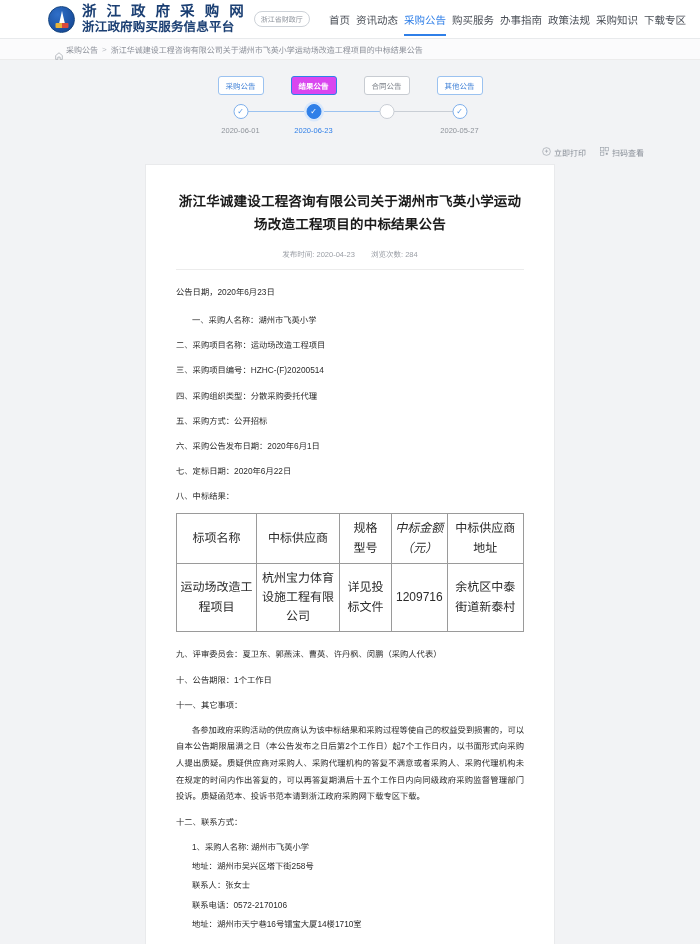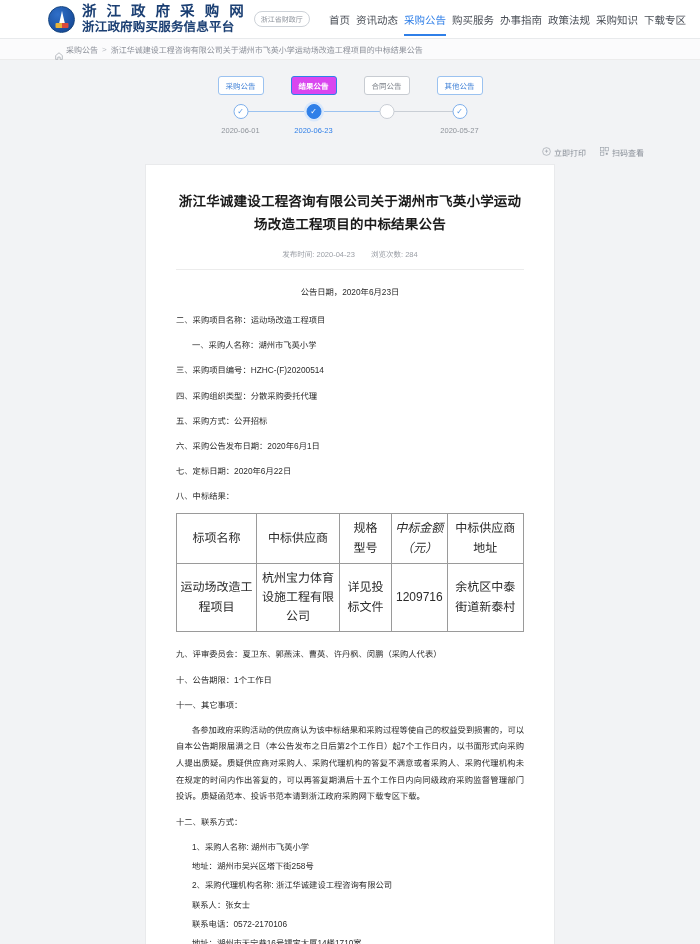--- a/index.html
+++ b/index.html
@@ -148,21 +148,21 @@
     font-size: 13.5px; font-weight: 700; color: #1a1a1a;
     text-align: center; line-height: 1.7; letter-spacing: 0.2px;
   }
   .doc-meta {
     text-align: center; font-size: 7.5px; color: #9a9ea5;
     margin-top: 11px; padding-bottom: 10px;
     border-bottom: 1px solid #ececec;
   }
   .doc-meta span { margin: 0 7px; }
   .doc-body { font-size: 8.3px; color: #2b2b2b; line-height: 1.95; }
-  .pub-date { text-align: center; margin: 14px 0 12px; font-size: 8.3px; }
+  .pub-date { text-align: left; margin: 14px 0 12px; font-size: 8.3px; }
   .clause { margin: 0 0 9px; }
   .clause.indent { text-indent: 16px; }
   .para {
     text-indent: 16px; text-align: justify; margin: 0 0 9px; line-height: 2.0;
   }
   .sub { margin: 0 0 3px; padding-left: 16px; }
 
   
   table.result-table {
     width: 100%; border-collapse: collapse; margin: 4px 0 14px;
@@ -284,22 +284,22 @@
 
   <div class="doc-meta">
     <span>发布时间: 2020-04-23</span>
     <span>浏览次数: 284</span>
   </div>
 
   <div class="doc-body">
 
     <div class="pub-date">公告日期，2020年6月23日</div>
 
+    <p class="clause indent">一、采购人名称：湖州市飞英小学</p>
     <p class="clause">二、采购项目名称：运动场改造工程项目</p>
-    <p class="clause indent">一、采购人名称：湖州市飞英小学</p>
     <p class="clause">三、采购项目编号：HZHC-(F)20200514</p>
     <p class="clause">四、采购组织类型：分散采购委托代理</p>
     <p class="clause">五、采购方式：公开招标</p>
     <p class="clause">六、采购公告发布日期：2020年6月1日</p>
     <p class="clause">七、定标日期：2020年6月22日</p>
     <p class="clause">八、中标结果：</p>
 
     <table class="result-table">
       <thead>
         <tr>
@@ -330,19 +330,18 @@
     <p class="clause">九、评审委员会：夏卫东、郭燕沫、曹英、许丹枫、闵鹏（采购人代表）</p>
     <p class="clause">十、公告期限：1个工作日</p>
     <p class="clause">十一、其它事项：</p>
 
     <p class="para">各参加政府采购活动的供应商认为该中标结果和采购过程等使自己的权益受到损害的，可以自本公告期限届满之日（本公告发布之日后第2个工作日）起7个工作日内，以书面形式向采购人提出质疑。质疑供应商对采购人、采购代理机构的答复不满意或者采购人、采购代理机构未在规定的时间内作出答复的，可以再答复期满后十五个工作日内向同级政府采购监督管理部门投诉。质疑函范本、投诉书范本请到浙江政府采购网下载专区下载。</p>
 
     <p class="clause">十二、联系方式：</p>
 
     <p class="sub">1、采购人名称: 湖州市飞英小学</p>
     <p class="sub">地址：湖州市吴兴区塔下街258号</p>
-    <p class="sub">2、采购代理机构名称: 浙江华诚建设工程咨询有限公司</p>
     <p class="sub">联系人：张女士</p>
     <p class="sub">联系电话：0572-2170106</p>
     <p class="sub">地址：湖州市天宁巷16号镭宝大厦14楼1710室</p>
 
   </div>
 </div>
 
 </body></html>

